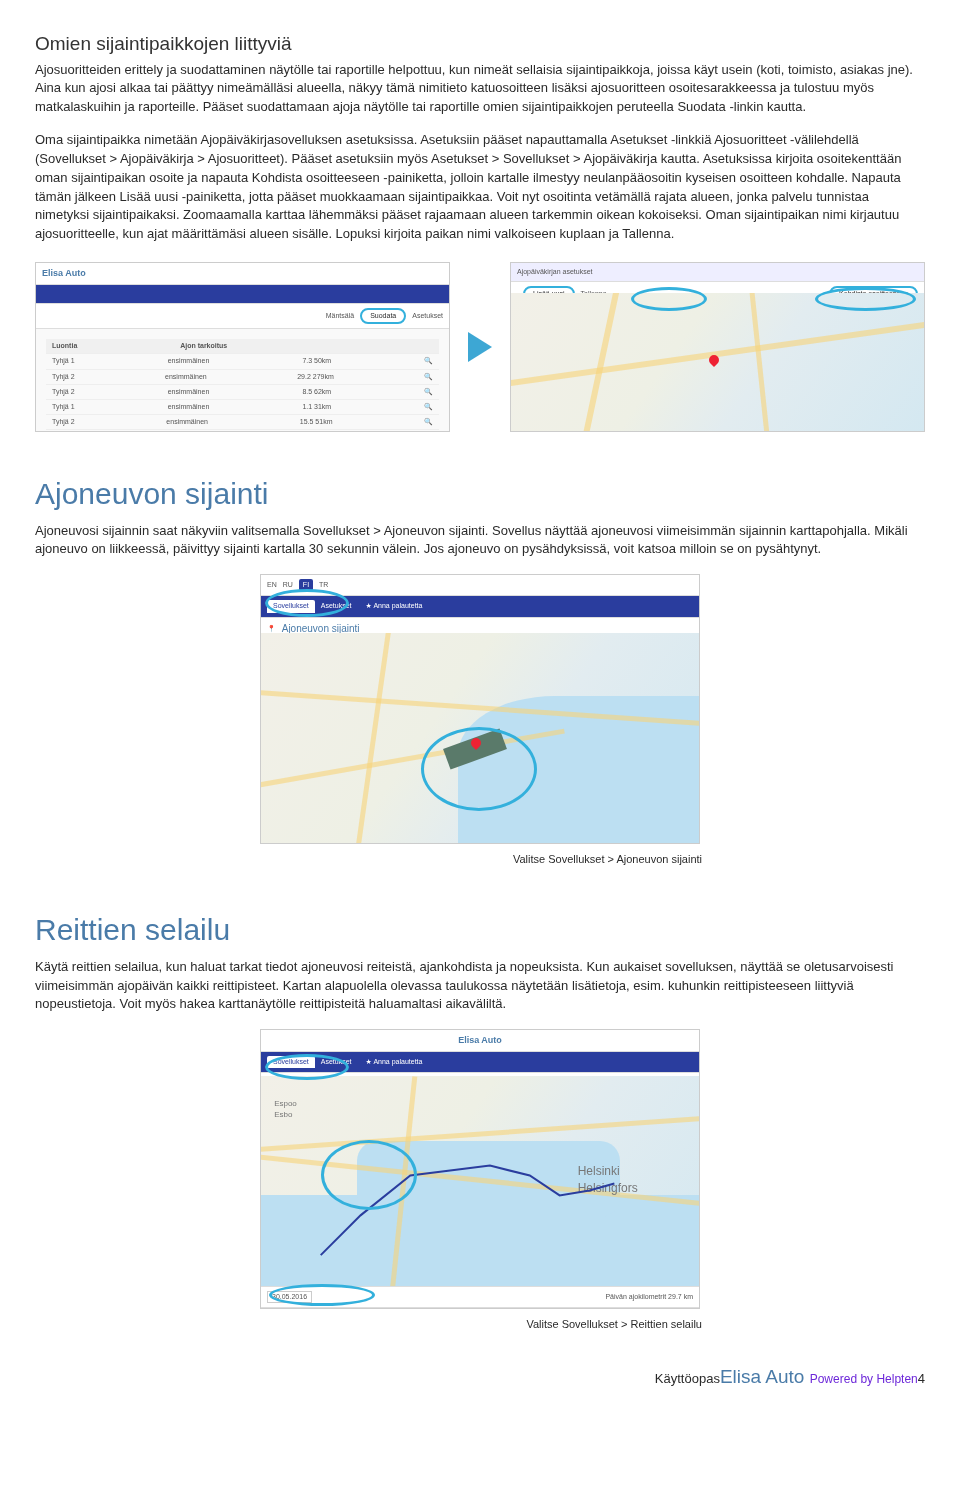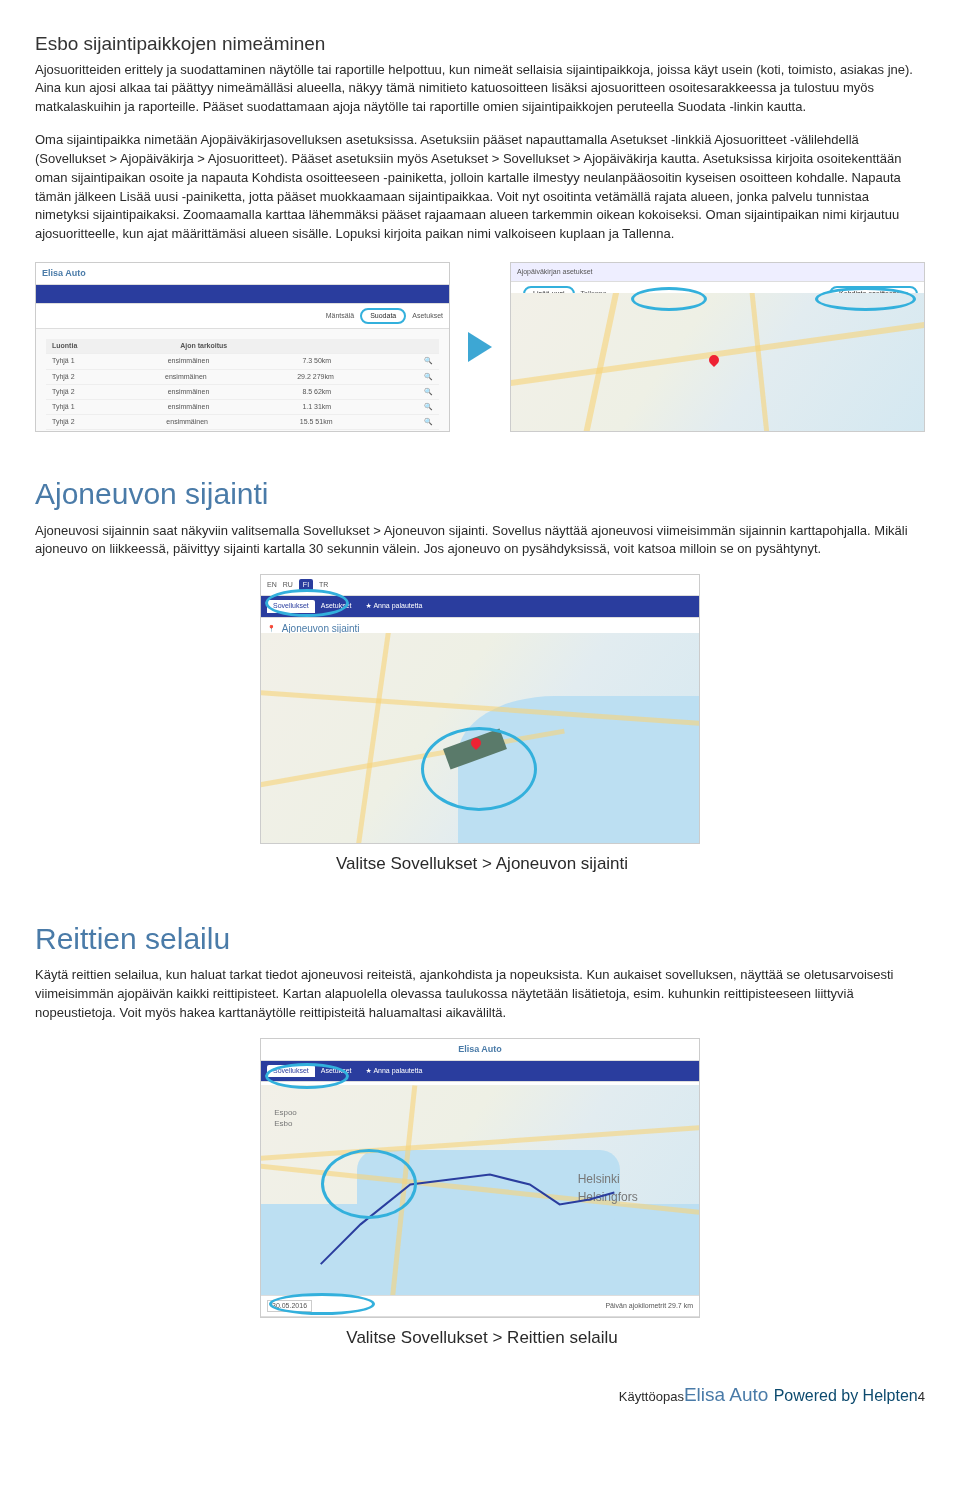--- a/index.html
+++ b/index.html
@@ -81,50 +81,50 @@
     background: transparent;
   }
   .pin {
     width: 10px; height: 10px;
     background: #e23;
     border-radius: 50% 50% 50% 0;
     transform: rotate(-45deg);
     position: absolute;
   }
   .caption {
-    text-align: center;
-    font-size: 17px;
+    text-align: right;
+    font-size: 11px;
     max-width: 440px;
     margin: 3px auto 10px auto;
     padding-left: 4px;
   }
   .footer-row {
     display: flex;
     justify-content: flex-end;
     align-items: baseline;
     margin-top: 30px;
     font-size: 13px;
   }
   .footer-center {
     font-size: 19px;
     color: #4a7ba8;
   }
   .footer-center .sub {
-    font-size: 16px;
-    color: #0c4a6e;
+    font-size: 12px;
+    color: #6d28d9;
   }
   .tiny-row { font-size:7px; color:#555; display:flex; justify-content:space-between; padding:2px 6px; border-bottom:1px solid #eee;}
   .tiny-txt { font-size:7px; color:#555;}
   .btn-oval { border:2px solid #33b0dc; border-radius:14px; padding:1px 8px; font-size:7px; display:inline-block;}
   .ui-strip{display:flex;gap:6px;padding:4px 6px;background:#fff;border-bottom:1px solid #ddd;font-size:7px;align-items:center;}
 </style>
 </head>
 <body>
 
-<h2 class="section-title-dark">Esbo sijaintipaikkojen nimeäminen</h2>
+<h2 class="section-title-dark">Omien sijaintipaikkojen liittyviä</h2>
 <p class="body">Ajosuoritteiden erittely ja suodattaminen näytölle tai raportille helpottuu, kun nimeät sellaisia sijaintipaikkoja, joissa käyt usein (koti, toimisto, asiakas jne). Aina kun ajosi alkaa tai päättyy nimeämälläsi alueella, näkyy tämä nimitieto katuosoitteen lisäksi ajosuoritteen osoitesarakkeessa ja tulostuu myös matkalaskuihin ja raporteille. Pääset suodattamaan ajoja näytölle tai raportille omien sijaintipaikkojen peruteella Suodata -linkin kautta.</p>
 <p class="body">Oma sijaintipaikka nimetään Ajopäiväkirjasovelluksen asetuksissa. Asetuksiin pääset napauttamalla Asetukset -linkkiä Ajosuoritteet -välilehdellä (Sovellukset &gt; Ajopäiväkirja &gt; Ajosuoritteet). Pääset asetuksiin myös Asetukset &gt; Sovellukset &gt; Ajopäiväkirja kautta. Asetuksissa kirjoita osoitekenttään oman sijaintipaikan osoite ja napauta Kohdista osoitteeseen -painiketta, jolloin kartalle ilmestyy neulanpääosoitin kyseisen osoitteen kohdalle. Napauta tämän jälkeen Lisää uusi -painiketta, jotta pääset muokkaamaan sijaintipaikkaa. Voit nyt osoitinta vetämällä rajata alueen, jonka palvelu tunnistaa nimetyksi sijaintipaikaksi. Zoomaamalla karttaa lähemmäksi pääset rajaamaan alueen tarkemmin oikean kokoiseksi. Oman sijaintipaikan nimi kirjautuu ajosuoritteelle, kun ajat määrittämäsi alueen sisälle. Lopuksi kirjoita paikan nimi valkoiseen kuplaan ja Tallenna.</p>
 
 <div class="figure-row">
 
   <div class="figure-block">
     <div class="ui-strip" style="background:#fff;">
       <span class="tiny-txt" style="color:#4a7ba8;font-weight:600;font-size:9px">Elisa Auto</span>
     </div>
     <div class="ui-strip" style="justify-content:center;background:#2a3d9e;height:10px;"></div>

